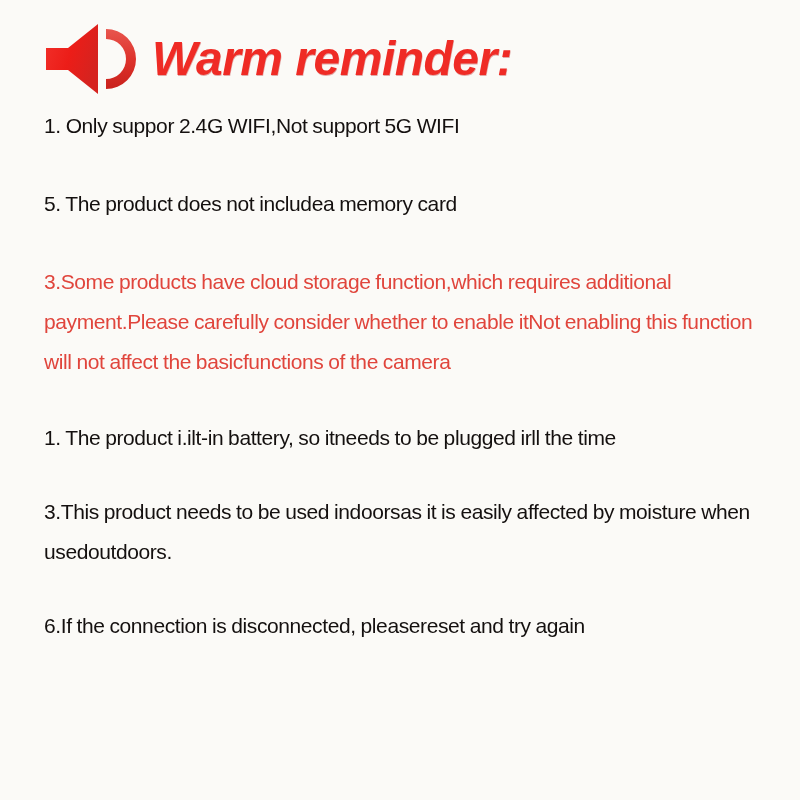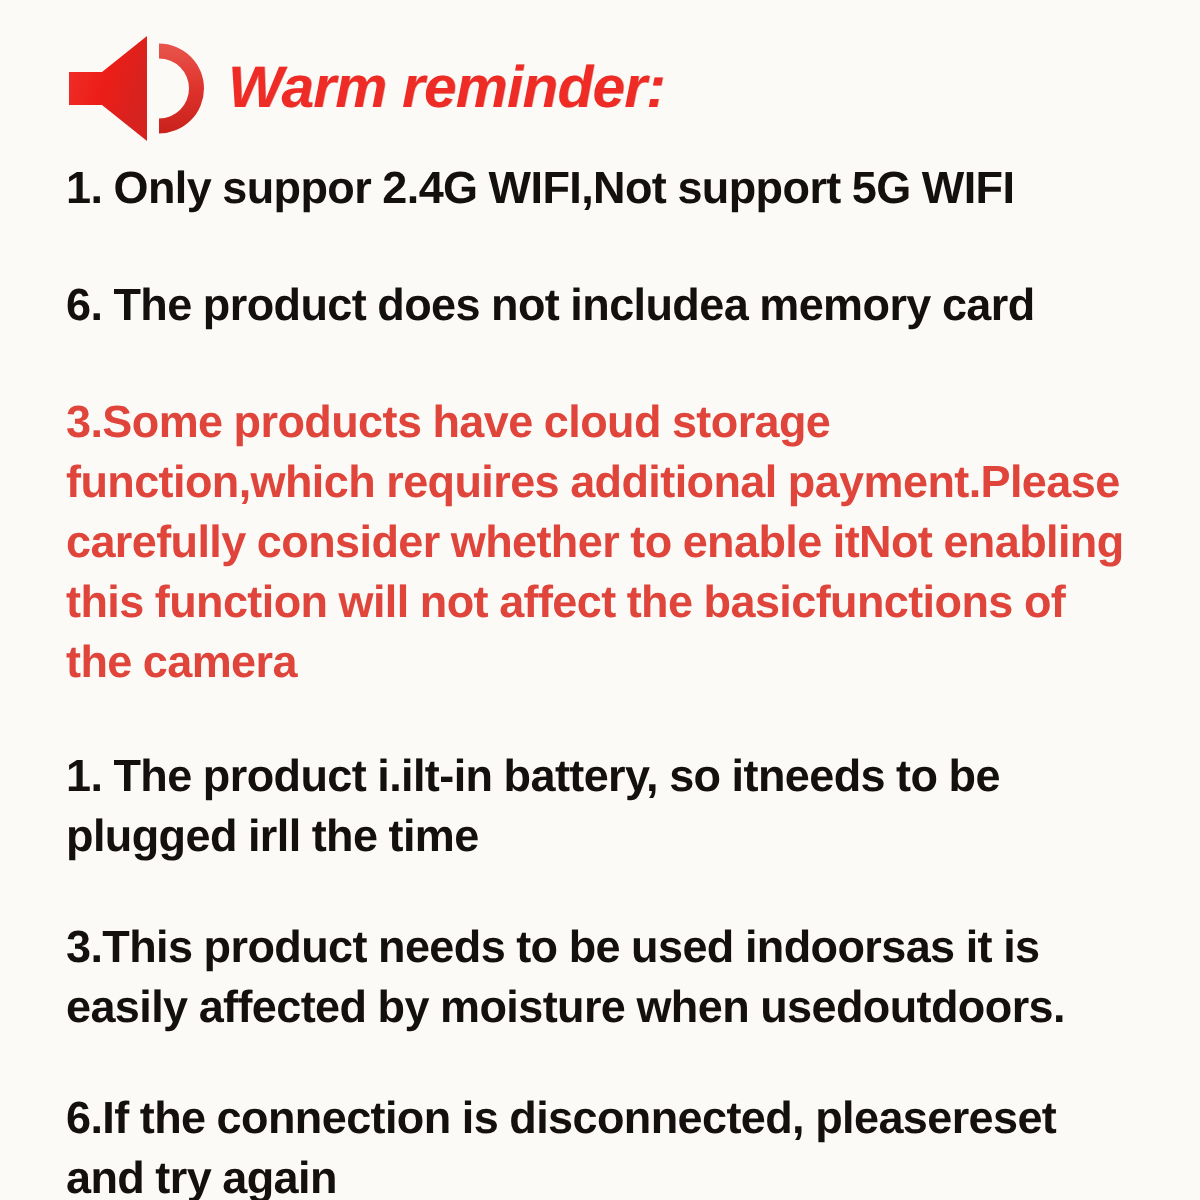--- a/index.html
+++ b/index.html
@@ -35,41 +35,41 @@
 
   .speaker-icon {
     width: 104px;
     height: 80px;
     flex: 0 0 104px;
     display: block;
     margin-right: 8px;
   }
 
   .title {
-    font-size: 39px;
+    font-size: 48px;
     line-height: 50px;
     font-weight: bold;
     font-style: italic;
     color: #ef2b25;
     letter-spacing: -0.5px;
     white-space: nowrap;
     text-shadow: 0.5px 0.5px 0 rgba(180,20,20,0.35);
   }
 
   
   .notice-list {
     margin: 0;
     padding: 22px 30px 0 44px;
     list-style: none;
   }
 
   .notice-item {
-    font-size: 30px;
+    font-size: 21px;
     line-height: 40px;
-    font-weight: bold;
+    font-weight: normal;
     color: #14100f;
     margin: 0 0 38px 0;
     letter-spacing: -0.4px;
     word-spacing: -0.5px;
     max-width: 716px;
   }
 
   .notice-item.red {
     color: #e0453c;
     margin-bottom: 36px;
@@ -102,20 +102,20 @@
 
       <path d="M6 29 H28 L58 5 V75 L28 51 H6 Z" fill="url(#spkGrad)"></path>
 
       <path d="M66 10 A30 30 0 0 1 66 70 L66 60 A20 20 0 0 0 66 20 Z" fill="url(#arcGrad)"></path>
     </svg>
     <div class="title">Warm reminder:</div>
   </div>
 
   <ul class="notice-list">
     <li class="notice-item">1. Only suppor 2.4G WIFI,Not support 5G WIFI</li>
-    <li class="notice-item">6. The product does not includea memory card</li>
+    <li class="notice-item">5. The product does not includea memory card</li>
     <li class="notice-item red">3.Some products have cloud storage function,which requires additional payment.Please carefully consider whether to enable itNot enabling this function will not affect the basicfunctions of the camera</li>
     <li class="notice-item tight">1. The product i.ilt-in battery, so itneeds to be plugged irll the time</li>
     <li class="notice-item tight">3.This product needs to be used indoorsas it is easily affected by moisture when usedoutdoors.</li>
     <li class="notice-item tight">6.If the connection is disconnected, pleasereset and try again</li>
   </ul>
 
 </div>
 
 </body></html>

